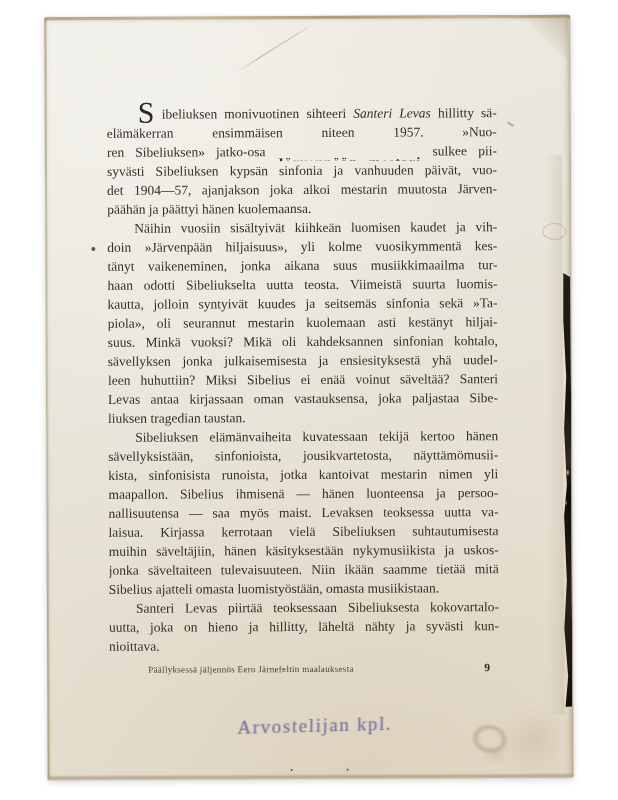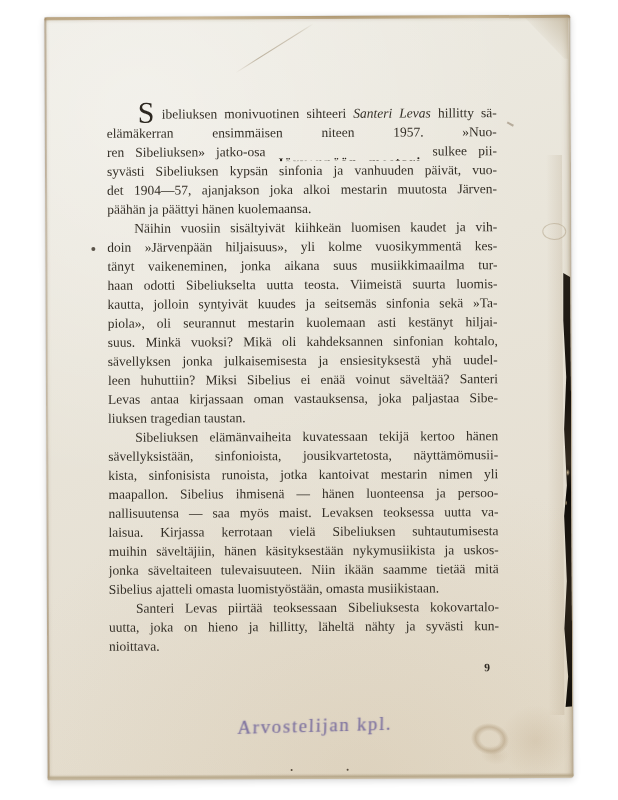--- a/index.html
+++ b/index.html
@@ -355,17 +355,18 @@
             <span class="w s-n">läheltä</span>
             <span class="w s-n">nähty</span>
             <span class="w s-n">ja</span>
             <span class="w s-n">syvästi</span>
             <span class="w s-n">kun-</span>
           </div>
           <div class="line last"><span class="s-n">nioittava.</span></div>
         </div>
       </div>
 
+    <div class="credit">Päällyksessä jäljennös Eero Järnefeltin maalauksesta</div>
     <div class="pageno">9</div>
 
     <div class="stamp">Arvostelijan kpl.</div>
   </div>
 </div>
 
 </body></html>

